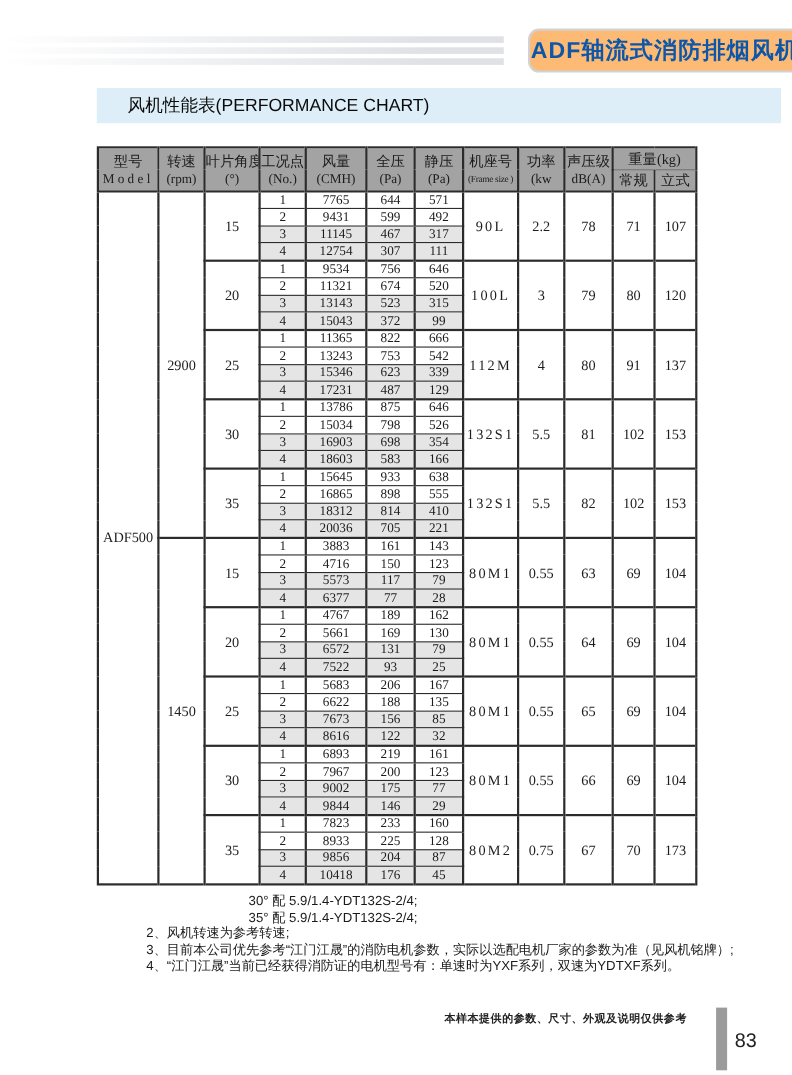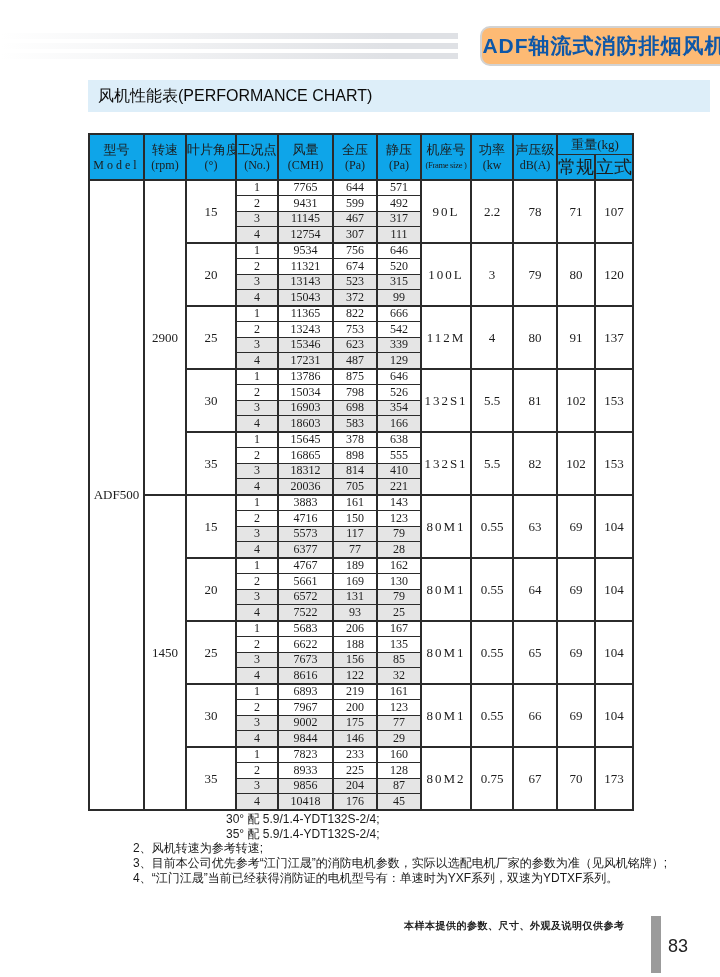--- a/index.html
+++ b/index.html
@@ -18,42 +18,42 @@
   .brand-box {
     position:absolute; left:480px; top:26px; width:249px; height:40px;
     background:#fdba74; border:2px solid #d2d2d2; border-radius:10px;
     display:flex; align-items:center; justify-content:center;
   }
   .brand-box span { color:#0e57a8; font-weight:bold; font-size:21px; letter-spacing:1px; }
 
   
   .title-bar {
     position:absolute; left:88px; top:80px; width:622px; height:32px;
-    background:#ddeef9; display:flex; align-items:center; padding-left:10px;
+    background:#ddeef9; display:flex; align-items:center; padding-left:28px;
   }
   .title-bar span { font-size:16px; color:#0a0a0a; }
 
   
   .table-wrap { position:absolute; left:88px; top:133px; }
   table { border-collapse:collapse; table-layout:fixed; width:544px;
     font-family:"Liberation Serif", serif; color:#1c1c1c; }
   th, td {
     border-top:1px solid #2b2b2b; border-bottom:1px solid #2b2b2b;
     border-left:2px solid #2b2b2b; border-right:2px solid #2b2b2b;
     text-align:center; vertical-align:middle; padding:0; overflow:hidden;
   }
   table { border:2px solid #2b2b2b; }
-  thead th { background:#0ea5e9; font-weight:normal; }
+  thead th { background:#a3a3a3; font-weight:normal; }
   thead tr:first-child { height:20px; }
   thead tr:last-child  { height:16px; }
   .hz { font-size:13px; line-height:17px; white-space:nowrap; }
   .he { font-size:12px; line-height:15px; white-space:nowrap; }
   thead th:nth-child(1) .he { letter-spacing:3px; }
   thead tr:first-child th:nth-child(8) .he { font-size:8.5px; letter-spacing:-0.3px; }
-  thead .sub { font-size:18px; }
+  thead .sub { font-size:13px; }
   tbody tr { height:15.75px; }
   tbody td { font-size:12px; line-height:13px; }
   td.model, td.rpm, td.angle, td.frame, td.big { font-size:13px; }
   td.frame { letter-spacing:2px; }
   td.shade { background:#e5e5e5; }
   tbody td { border-top-width:1px; border-bottom-width:1px; }
   tr.block-start td { border-top-width:2px; }
 
   
   .notes { position:absolute; left:88px; top:812px; font-size:12px;
@@ -274,21 +274,21 @@
           <tr>
             <td class="no shade">4</td>
             <td class="num shade">18603</td>
             <td class="num shade">583</td>
             <td class="num shade">166</td>
           </tr>
           <tr class="block-start">
             <td class="angle" rowspan="4">35</td>
             <td class="no">1</td>
             <td class="num">15645</td>
-            <td class="num">378</td>
+            <td class="num">933</td>
             <td class="num">638</td>
             <td class="frame" rowspan="4">132S1</td>
             <td class="big" rowspan="4">5.5</td>
             <td class="big" rowspan="4">82</td>
             <td class="big" rowspan="4">102</td>
             <td class="big" rowspan="4">153</td>
           </tr>
           <tr>
             <td class="no">2</td>
             <td class="num">16865</td>

